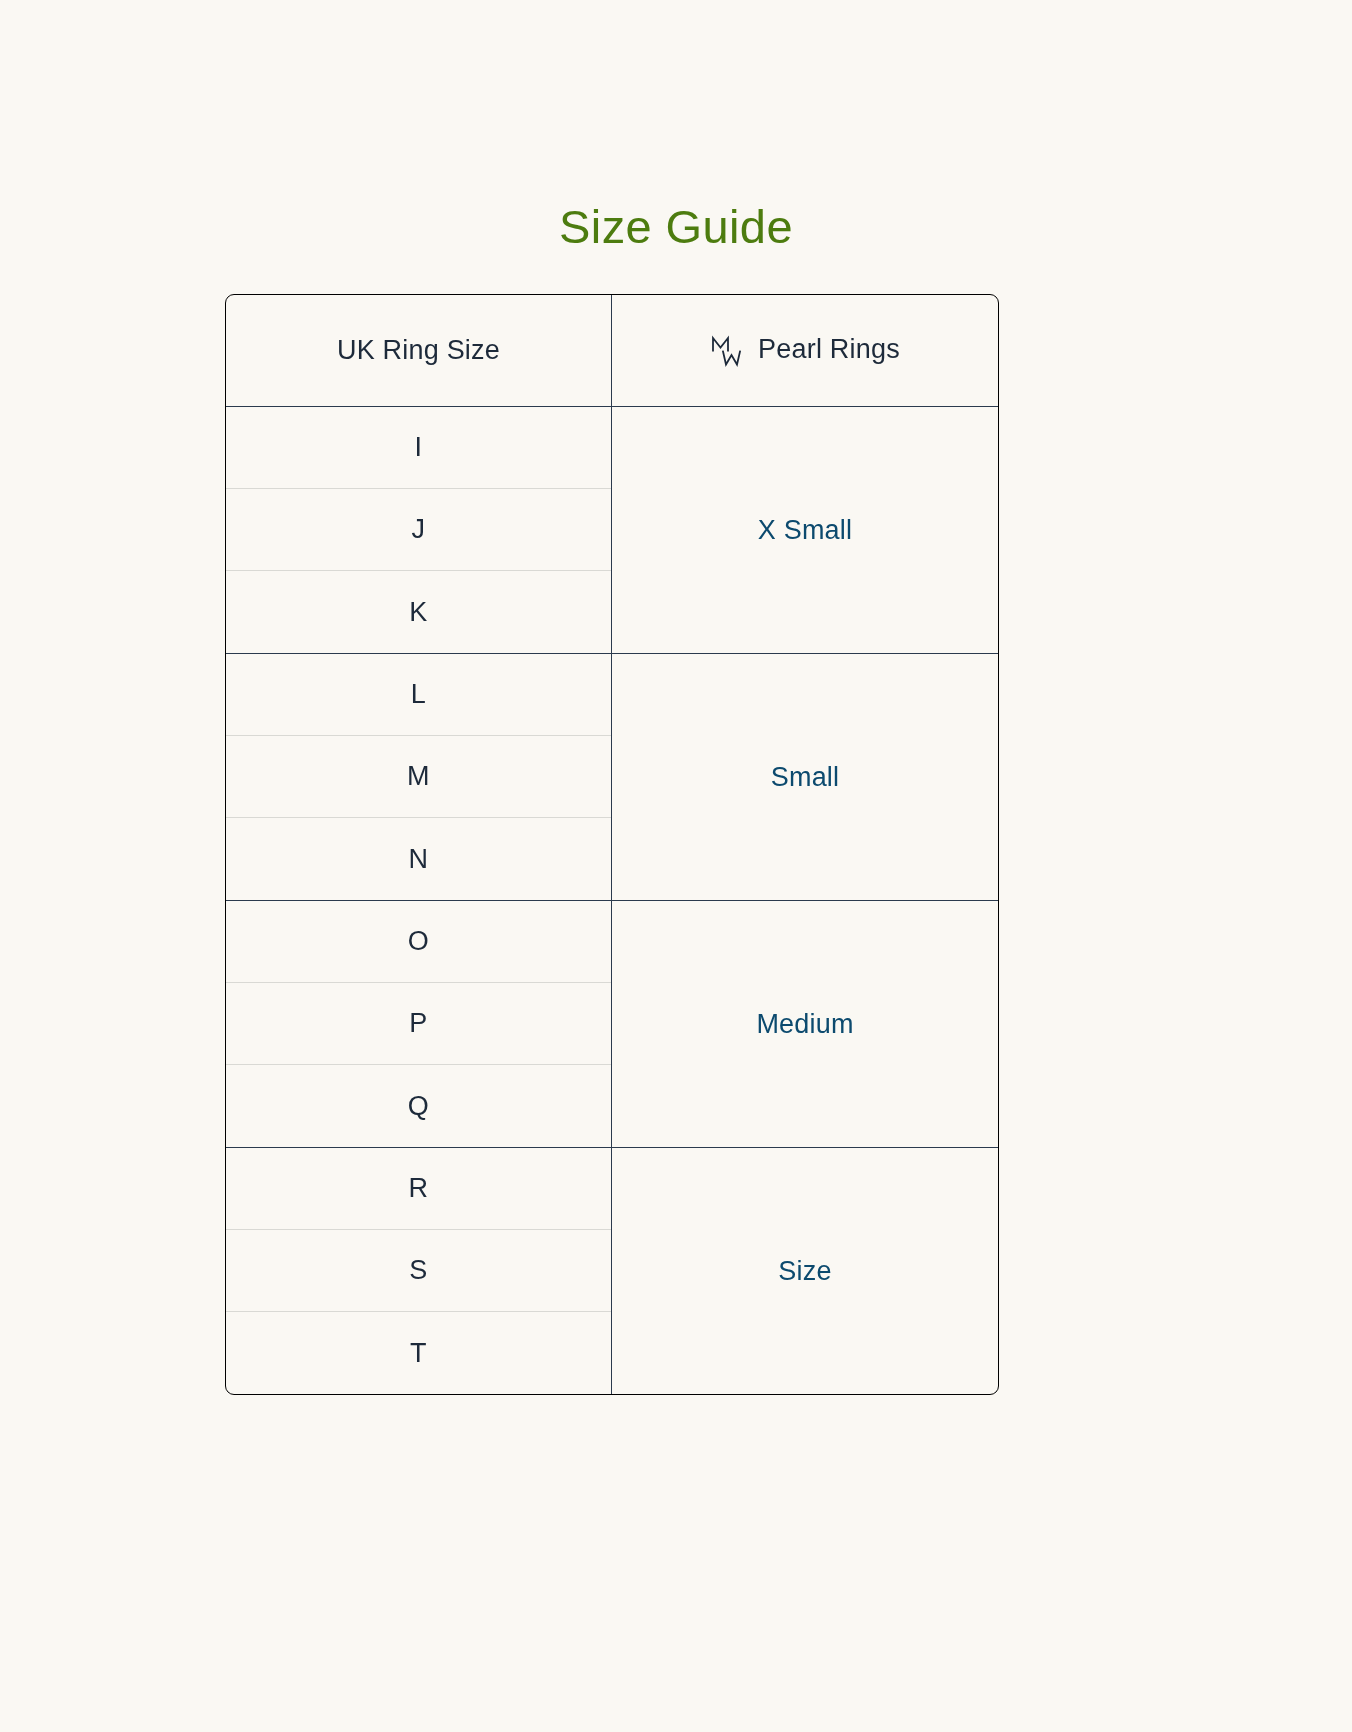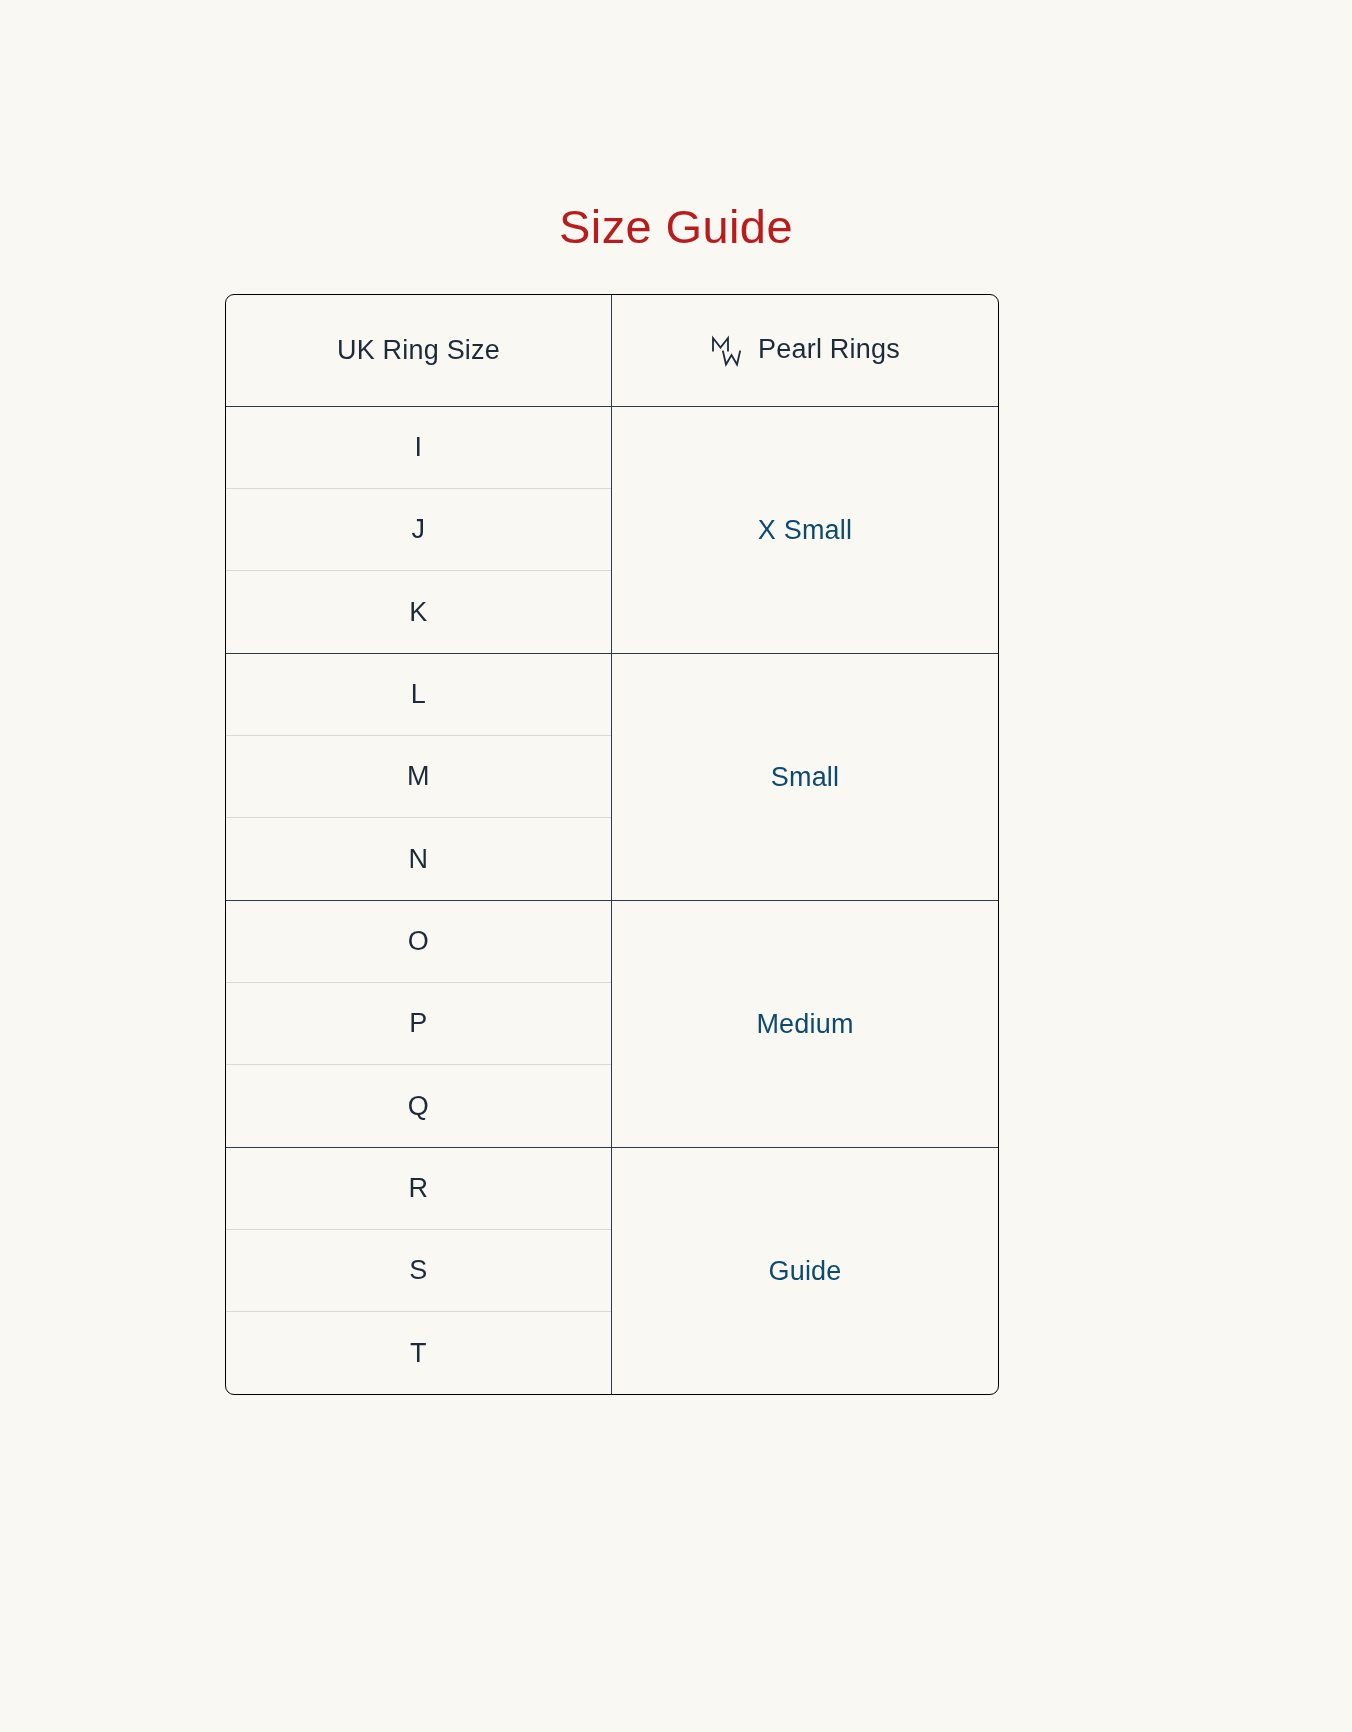--- a/index.html
+++ b/index.html
@@ -25,21 +25,21 @@
   
   .page-title {
     position: absolute;
     left: 0;
     top: 168px;
     width: 1352px;
     text-align: center;
     font-size: 47px;
     font-weight: 400;
     letter-spacing: 0.4px;
-    color: #b91c1c;
+    color: #4d7c0f;
     line-height: 1.2;
   }
 
   
   .size-table {
     position: absolute;
     left: 225px;
     top: 294px;
     width: 774px;
     box-sizing: border-box;
@@ -205,18 +205,18 @@
           <span>R</span>
         </div>
         <div class="letter-row">
           <span>S</span>
         </div>
         <div class="letter-row">
           <span>T</span>
         </div>
       </div>
       <div class="group-size">
-        <span>Guide</span>
+        <span>Size</span>
       </div>
     </div>
 
   </div>
 </div>
 
 </body></html>

